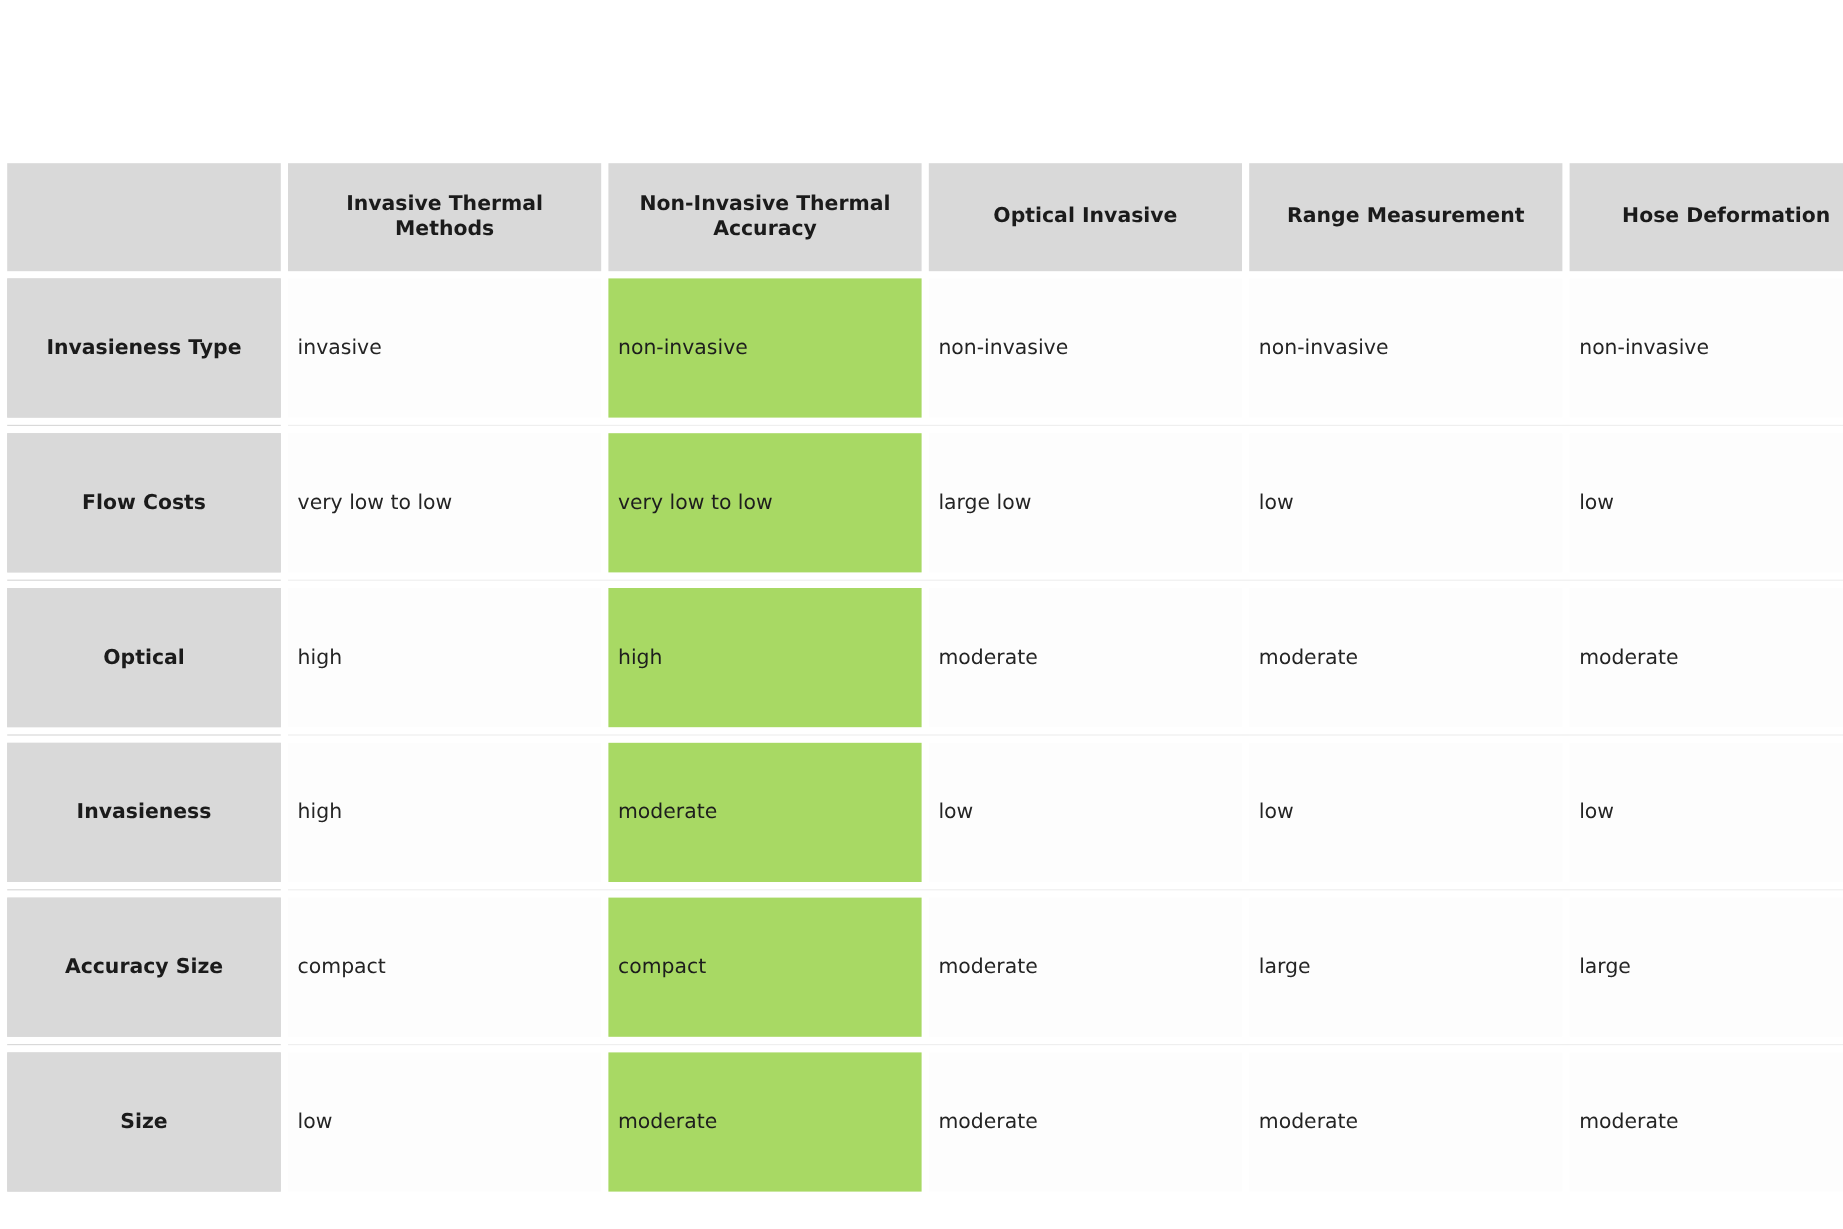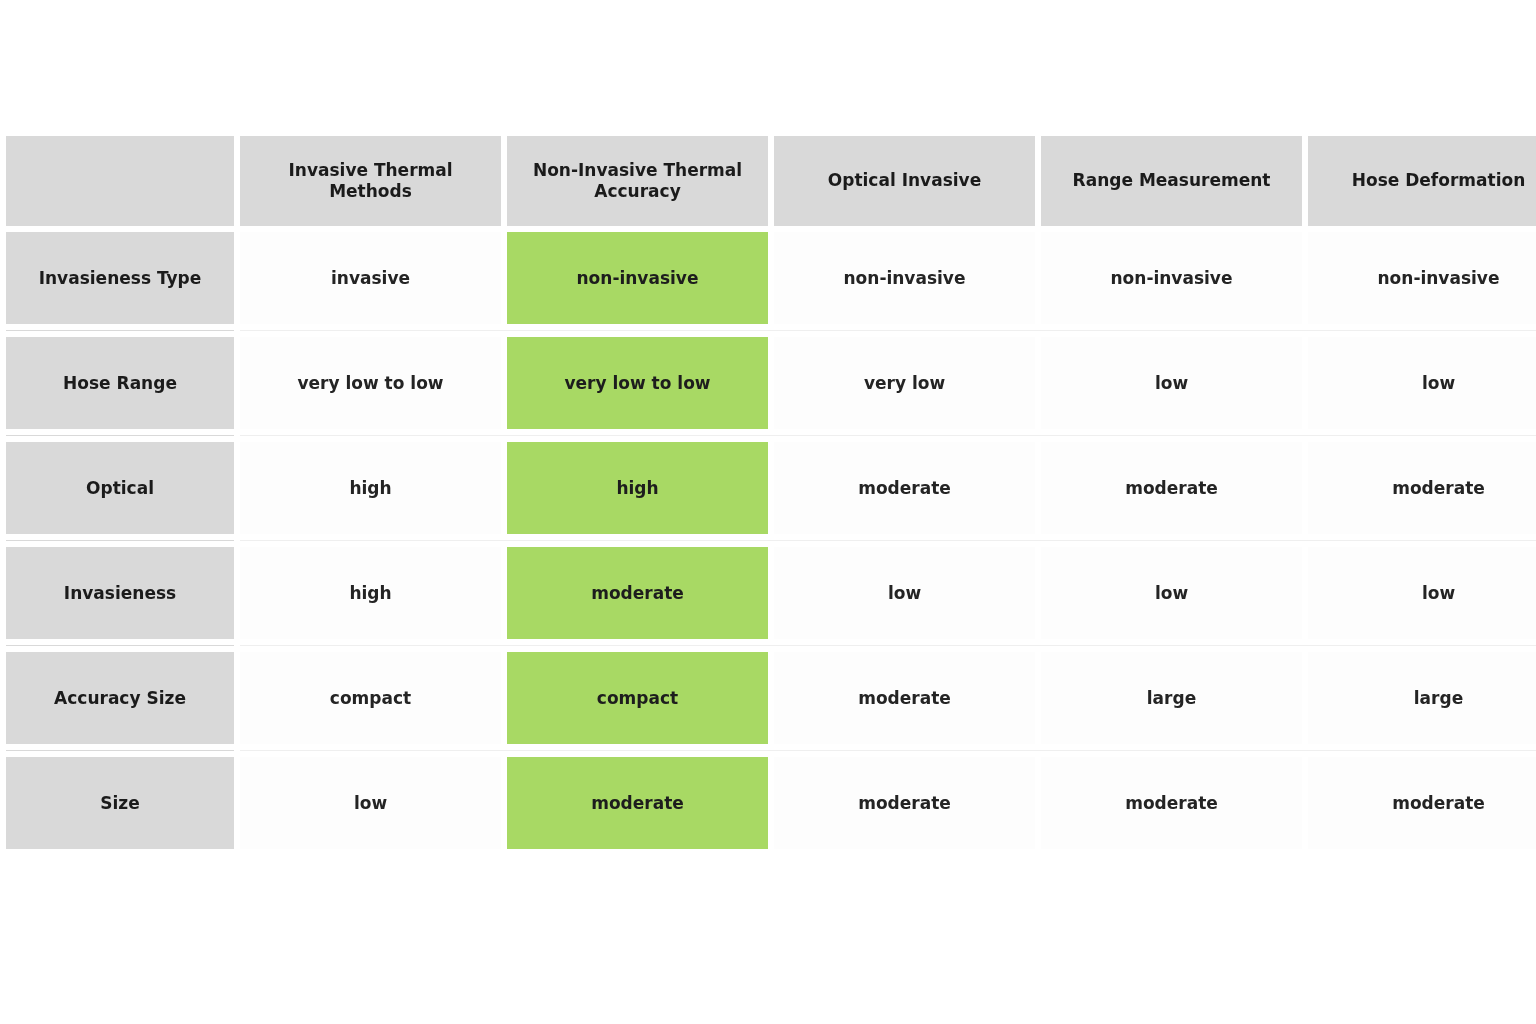--- a/index.html
+++ b/index.html
@@ -53,28 +53,28 @@
     background: transparent;
   }
   .rowhead {
     background: #d9d9d9;
     color: #1b1b1b;
     font-size: 17px;
     font-weight: bold;
     text-align: center;
     height: 84px;
     vertical-align: middle;
-    padding: 4px 8px;
+    padding: 16px 8px;
   }
   .cell {
     background: #fdfdfd;
     color: #242424;
     font-size: 17px;
-    font-weight: bold;
-    text-align: center;
+    font-weight: normal;
+    text-align: left;
     height: 84px;
     vertical-align: middle;
     padding: 0 8px;
   }
   .cell.highlight {
     background: #a8d964;
     color: #1d1d1d;
   }
   
   .sep-row td {
@@ -119,24 +119,24 @@
           <td class="cell">non-invasive</td>
           <td class="cell">non-invasive</td>
           <td class="cell">non-invasive</td>
         </tr>
         <tr class="sep-row">
           <td class="nosep"></td>
           <td colspan="5"></td>
         </tr>
 
         <tr>
-          <th class="rowhead">Hose Range</th>
+          <th class="rowhead">Flow Costs</th>
           <td class="cell">very low to low</td>
           <td class="cell highlight">very low to low</td>
-          <td class="cell">very low</td>
+          <td class="cell">large low</td>
           <td class="cell">low</td>
           <td class="cell">low</td>
         </tr>
         <tr class="sep-row">
           <td class="nosep"></td>
           <td colspan="5"></td>
         </tr>
 
         <tr>
           <th class="rowhead">Optical</th>

